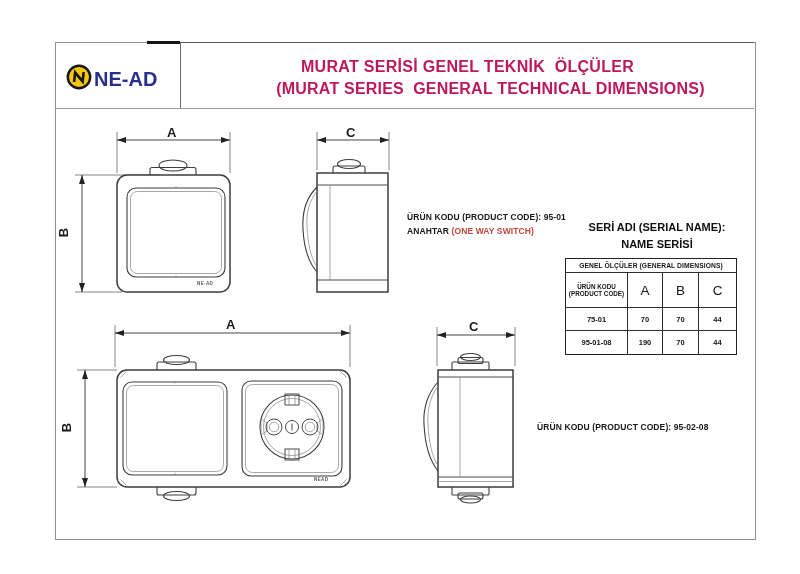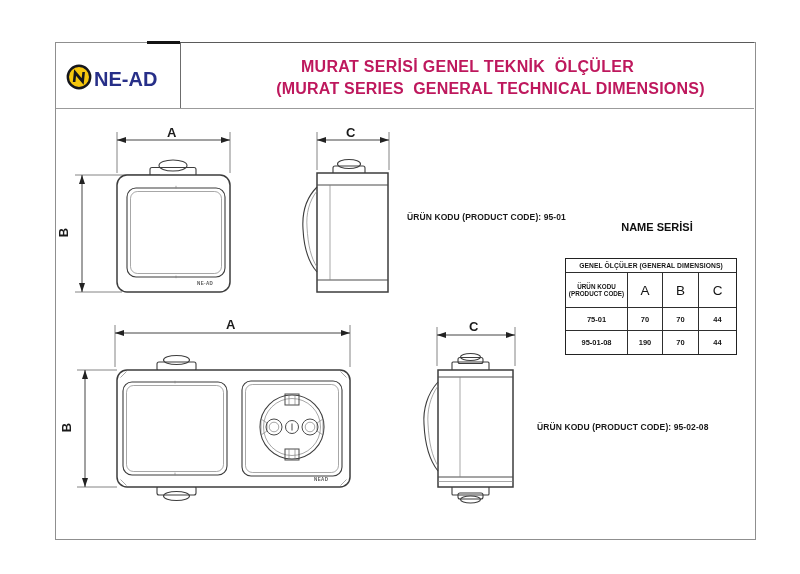--- a/index.html
+++ b/index.html
@@ -165,23 +165,28 @@
   <span class="dim-label" style="left:346px;top:125px;">C</span>
   <span class="dim-label" style="left:226px;top:317px;">A</span>
   <span class="dim-label dim-vert" style="left:62px;top:420px;">B</span>
   <span class="dim-label" style="left:469px;top:319px;">C</span>
 
   <span class="brand-mark" style="left:197px;top:281px;">NE-AD</span>
   <span class="brand-mark" style="left:314px;top:477px;">NEAD</span>
 
   <div class="note" id="note1">
     <div>ÜRÜN KODU (PRODUCT CODE): 95-01</div>
+    <div>
+      <span>ANAHTAR</span>
+      <span class="red">(ONE WAY SWITCH)</span>
+    </div>
   </div>
 
   <div class="serial">
+    <div>SERİ ADI (SERIAL NAME):</div>
     <div>NAME SERİSİ</div>
   </div>
 
   <div class="dim-table">
     <div class="tc r0 c0 t-title">GENEL ÖLÇÜLER (GENERAL DIMENSIONS)</div>
     <div class="tc c0 t-c1h">
       <span>ÜRÜN KODU</span>
       <span>(PRODUCT CODE)</span>
     </div>
     <div class="tc t-abc">A</div>

